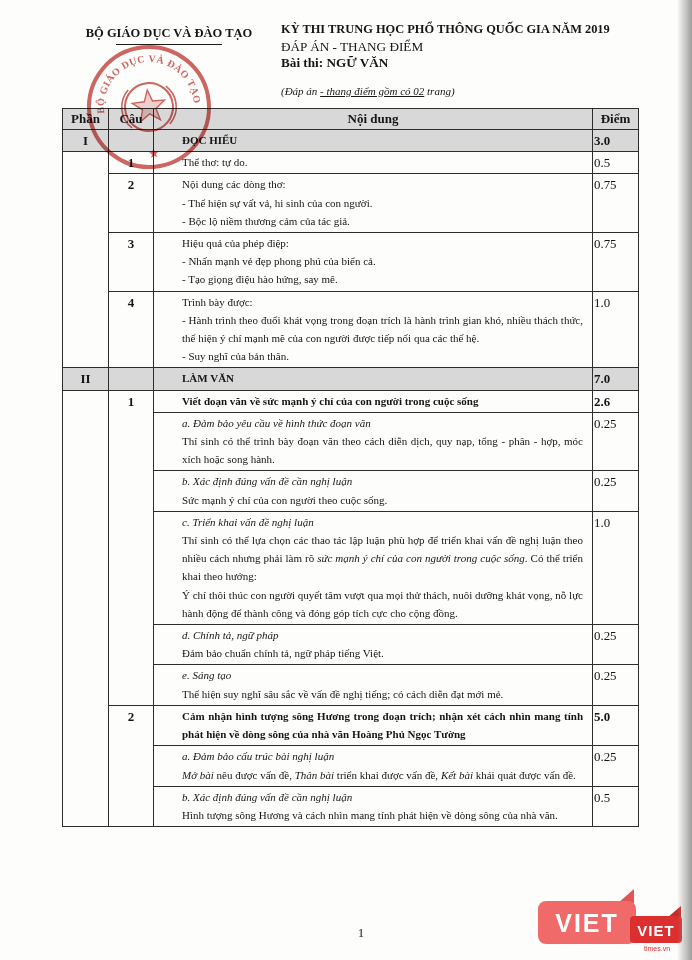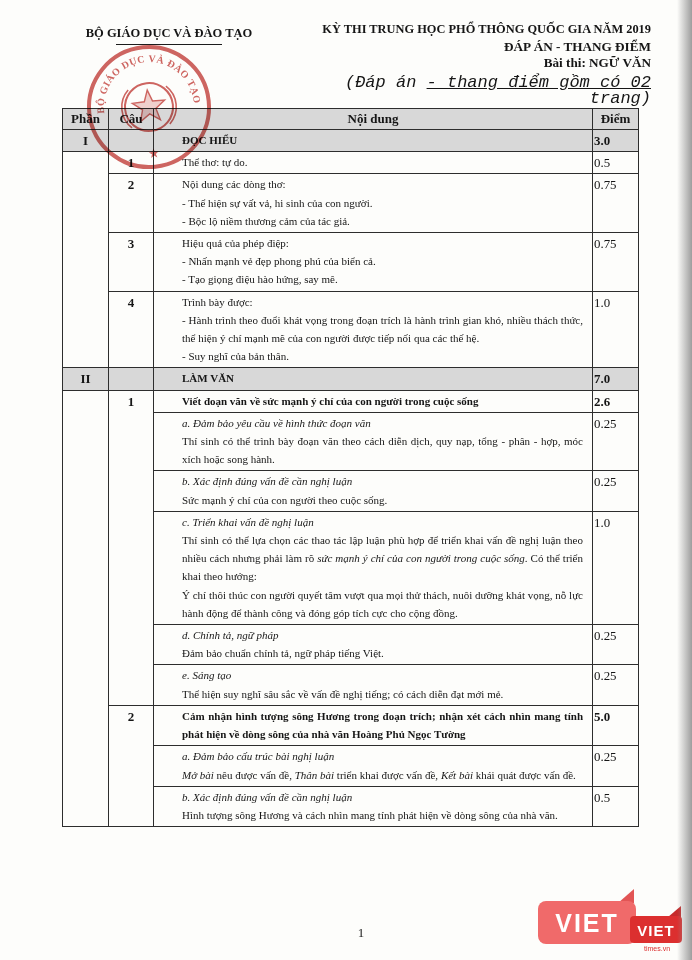--- a/index.html
+++ b/index.html
@@ -19,27 +19,27 @@
   
   .hdr-left{
     position:absolute;left:76px;top:26px;width:186px;
     text-align:center;font-weight:bold;font-size:12.5px;line-height:15px;
   }
   .hdr-left .rule{
     width:106px;height:0;border-top:1.4px solid #1c1c1c;margin:3px auto 0;
   }
   .hdr-left .exam-label{margin-top:14px;letter-spacing:.2px;}
   .hdr-right{
-    position:absolute;left:297px;top:21px;width:354px;
-    text-align:right;line-height:16.5px;
+    position:absolute;left:281px;top:21px;width:354px;
+    text-align:left;line-height:16.5px;
   }
   .hdr-right .t1{font-weight:bold;font-size:12.4px;}
-  .hdr-right .t2{font-weight:bold;font-size:13.2px;margin-top:1px;}
+  .hdr-right .t2{font-weight:normal;font-size:13.2px;margin-top:1px;}
   .hdr-right .t3{font-weight:bold;font-size:13.2px;}
-  .hdr-right .note{font-style:italic;font-size:17px;margin-top:3px;font-family:Liberation Mono, monospace;}
+  .hdr-right .note{font-style:italic;font-size:11px;margin-top:11px;}
   .hdr-right .note .u{text-decoration:underline;}
   
   .stamp{
     position:absolute;left:84px;top:41px;width:130px;height:132px;
     opacity:.78;mix-blend-mode:multiply;z-index:6;pointer-events:none;
     transform:rotate(-6deg);
   }
   
   table.answer{
     position:absolute;left:62px;top:108px;width:572px;

